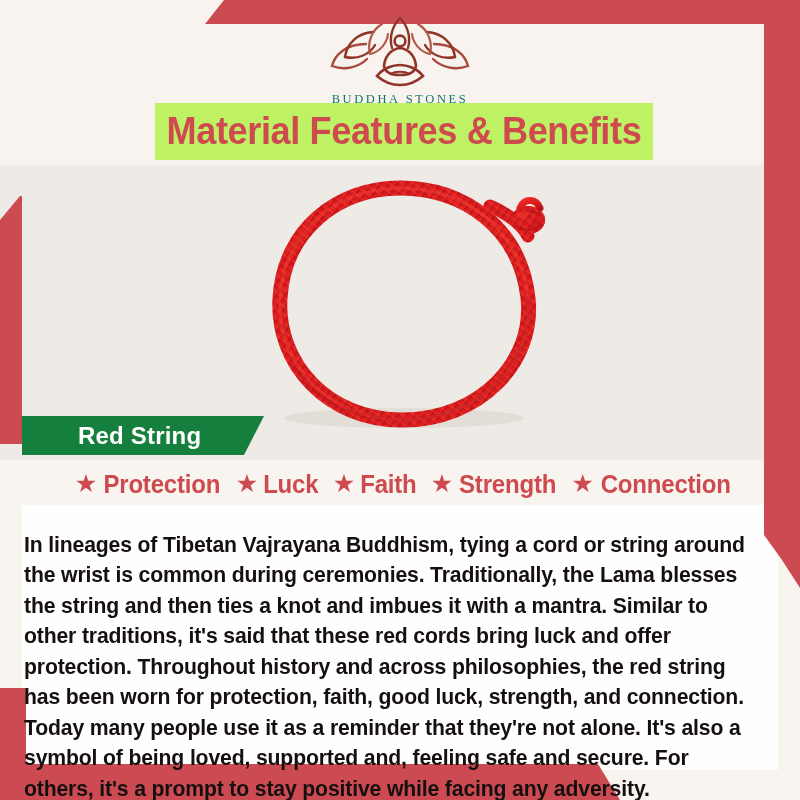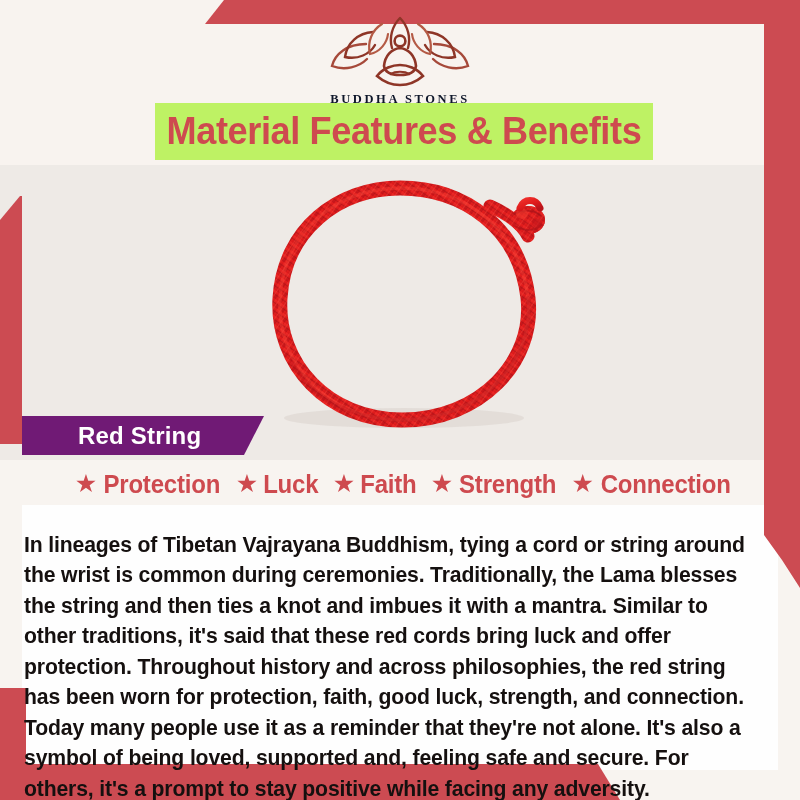--- a/index.html
+++ b/index.html
@@ -94,22 +94,22 @@
   .logo-mark {
     display: block;
     margin: 0 auto;
   }
   .logo-wordmark {
     display: block;
     margin-top: 2px;
     font-family: "Liberation Serif", serif;
     font-size: 12.5px;
     letter-spacing: 2.6px;
-    color: #0f172a;
-    font-weight: 700;
+    color: #0f766e;
+    font-weight: 400;
   }
 
   
   .title-banner {
     position: absolute;
     left: 155px; top: 103px;
     width: 498px; height: 57px;
     background: #bef264;
     z-index: 6;
     display: flex;
@@ -132,21 +132,21 @@
     left: 232px; top: 166px;
     width: 340px; height: 276px;
     z-index: 4;
   }
 
   
   .ribbon {
     position: absolute;
     left: 22px; top: 416px;
     width: 242px; height: 39px;
-    background: #701a75;
+    background: #15803d;
     clip-path: polygon(0 0, 242px 0, 222px 39px, 0 39px);
     z-index: 7;
     display: flex;
     align-items: center;
   }
   .ribbon-text {
     margin-left: 56px;
     font-family: "Liberation Sans Narrow", "Liberation Sans", sans-serif;
     font-weight: bold;
     font-size: 24px;

